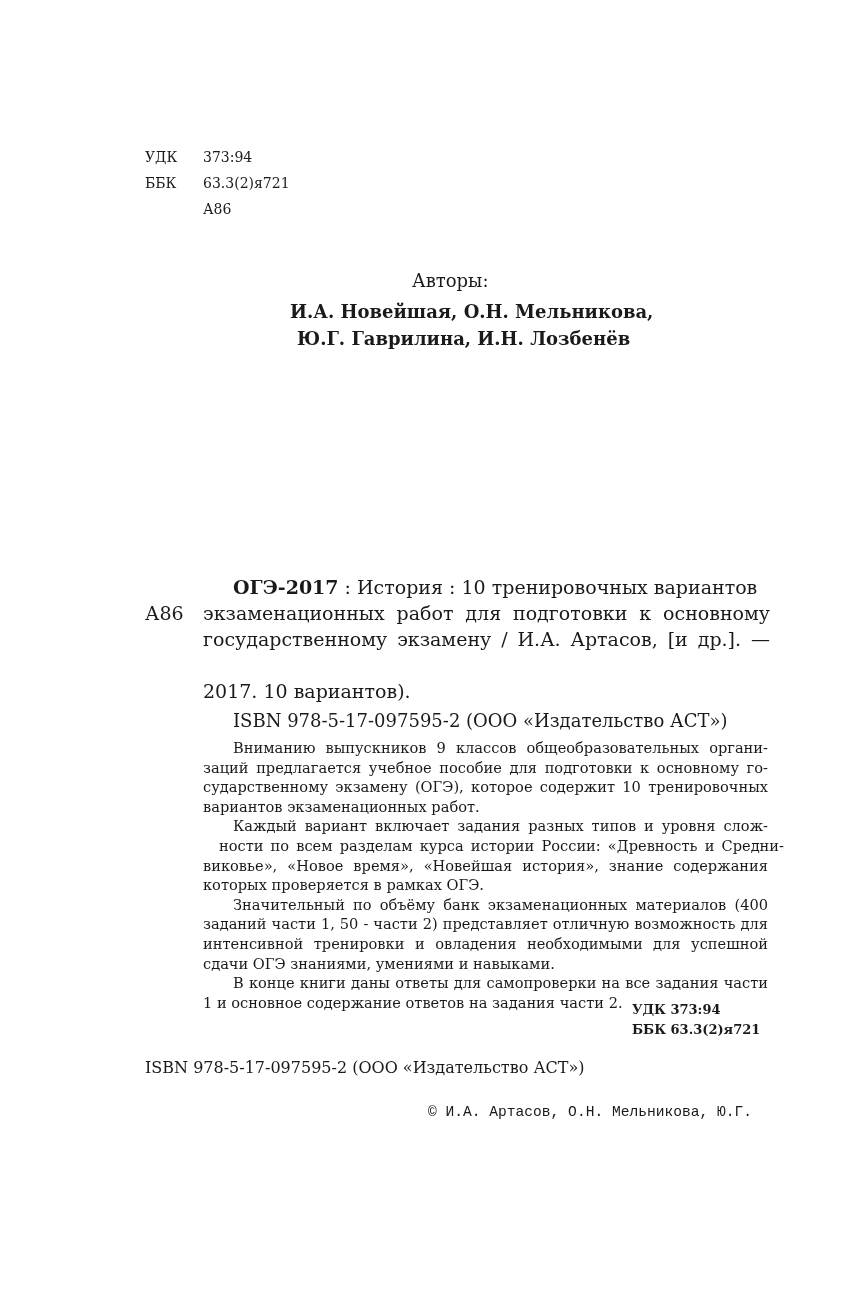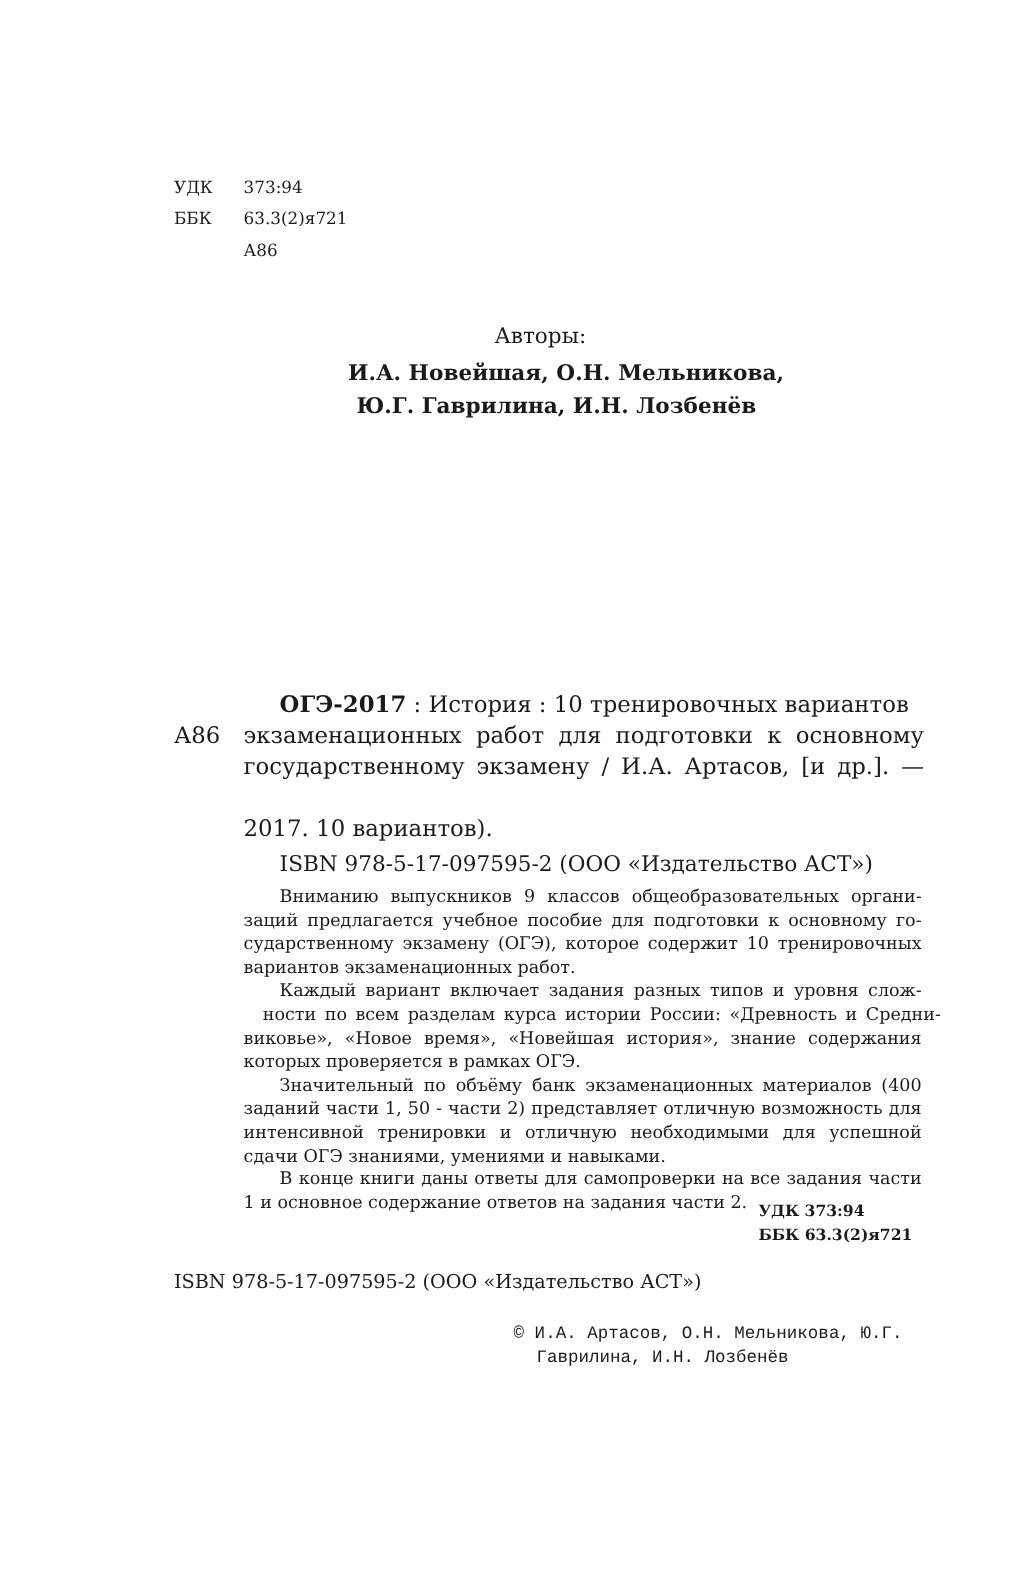--- a/index.html
+++ b/index.html
@@ -76,30 +76,29 @@
   <div class="line justify" style="left:203px; top:39.2px; width:565px;">сударственному экзамену (ОГЭ), которое содержит 10 тренировочных</div>
   <div class="line" style="left:203px; top:58.8px;">вариантов экзаменационных работ.</div>
 
   <div class="line justify" style="left:233px; top:78.4px; width:535px;">Каждый вариант включает задания разных типов и уровня слож-</div>
   <div class="line justify" style="left:219px; top:98px; width:565px;">ности по всем разделам курса истории России: «Древность и Средни-</div>
   <div class="line justify" style="left:203px; top:117.6px; width:565px;">виковье», «Новое время», «Новейшая история», знание содержания</div>
   <div class="line" style="left:203px; top:137.2px;">которых проверяется в рамках ОГЭ.</div>
 
   <div class="line justify" style="left:233px; top:156.8px; width:535px;">Значительный по объёму банк экзаменационных материалов (400</div>
   <div class="line justify" style="left:203px; top:176.4px; width:565px;">заданий части 1, 50 - части 2) представляет отличную возможность для</div>
-  <div class="line justify" style="left:203px; top:196px; width:565px;">интенсивной тренировки и отличную необходимыми для успешной</div>
+  <div class="line justify" style="left:203px; top:196px; width:565px;">интенсивной тренировки и овладения необходимыми для успешной</div>
   <div class="line" style="left:203px; top:215.6px;">сдачи ОГЭ знаниями, умениями и навыками.</div>
 
   <div class="line justify" style="left:233px; top:235.2px; width:535px;">В конце книги даны ответы для самопроверки на все задания части</div>
   <div class="line" style="left:203px; top:254.8px;">1 и основное содержание ответов на задания части 2.</div>
 </div>
 
 <div class="abs small-bold" style="left:632px; top:1000px;">
   <div>УДК 373:94</div>
   <div>ББК 63.3(2)я721</div>
 </div>
 
 <div class="abs isbn-bottom" style="left:145px; top:1058px;">ISBN 978-5-17-097595-2 (ООО «Издательство АСТ»)</div>
 
 <div class="abs copy" style="left:428px; top:1102px;">
   <div>© И.А. Артасов, О.Н. Мельникова, Ю.Г.</div>
-  <div style="padding-left:19px;">Гаврилина, И.Н. Лозбенёв</div>
 </div>
 
 </body></html>

